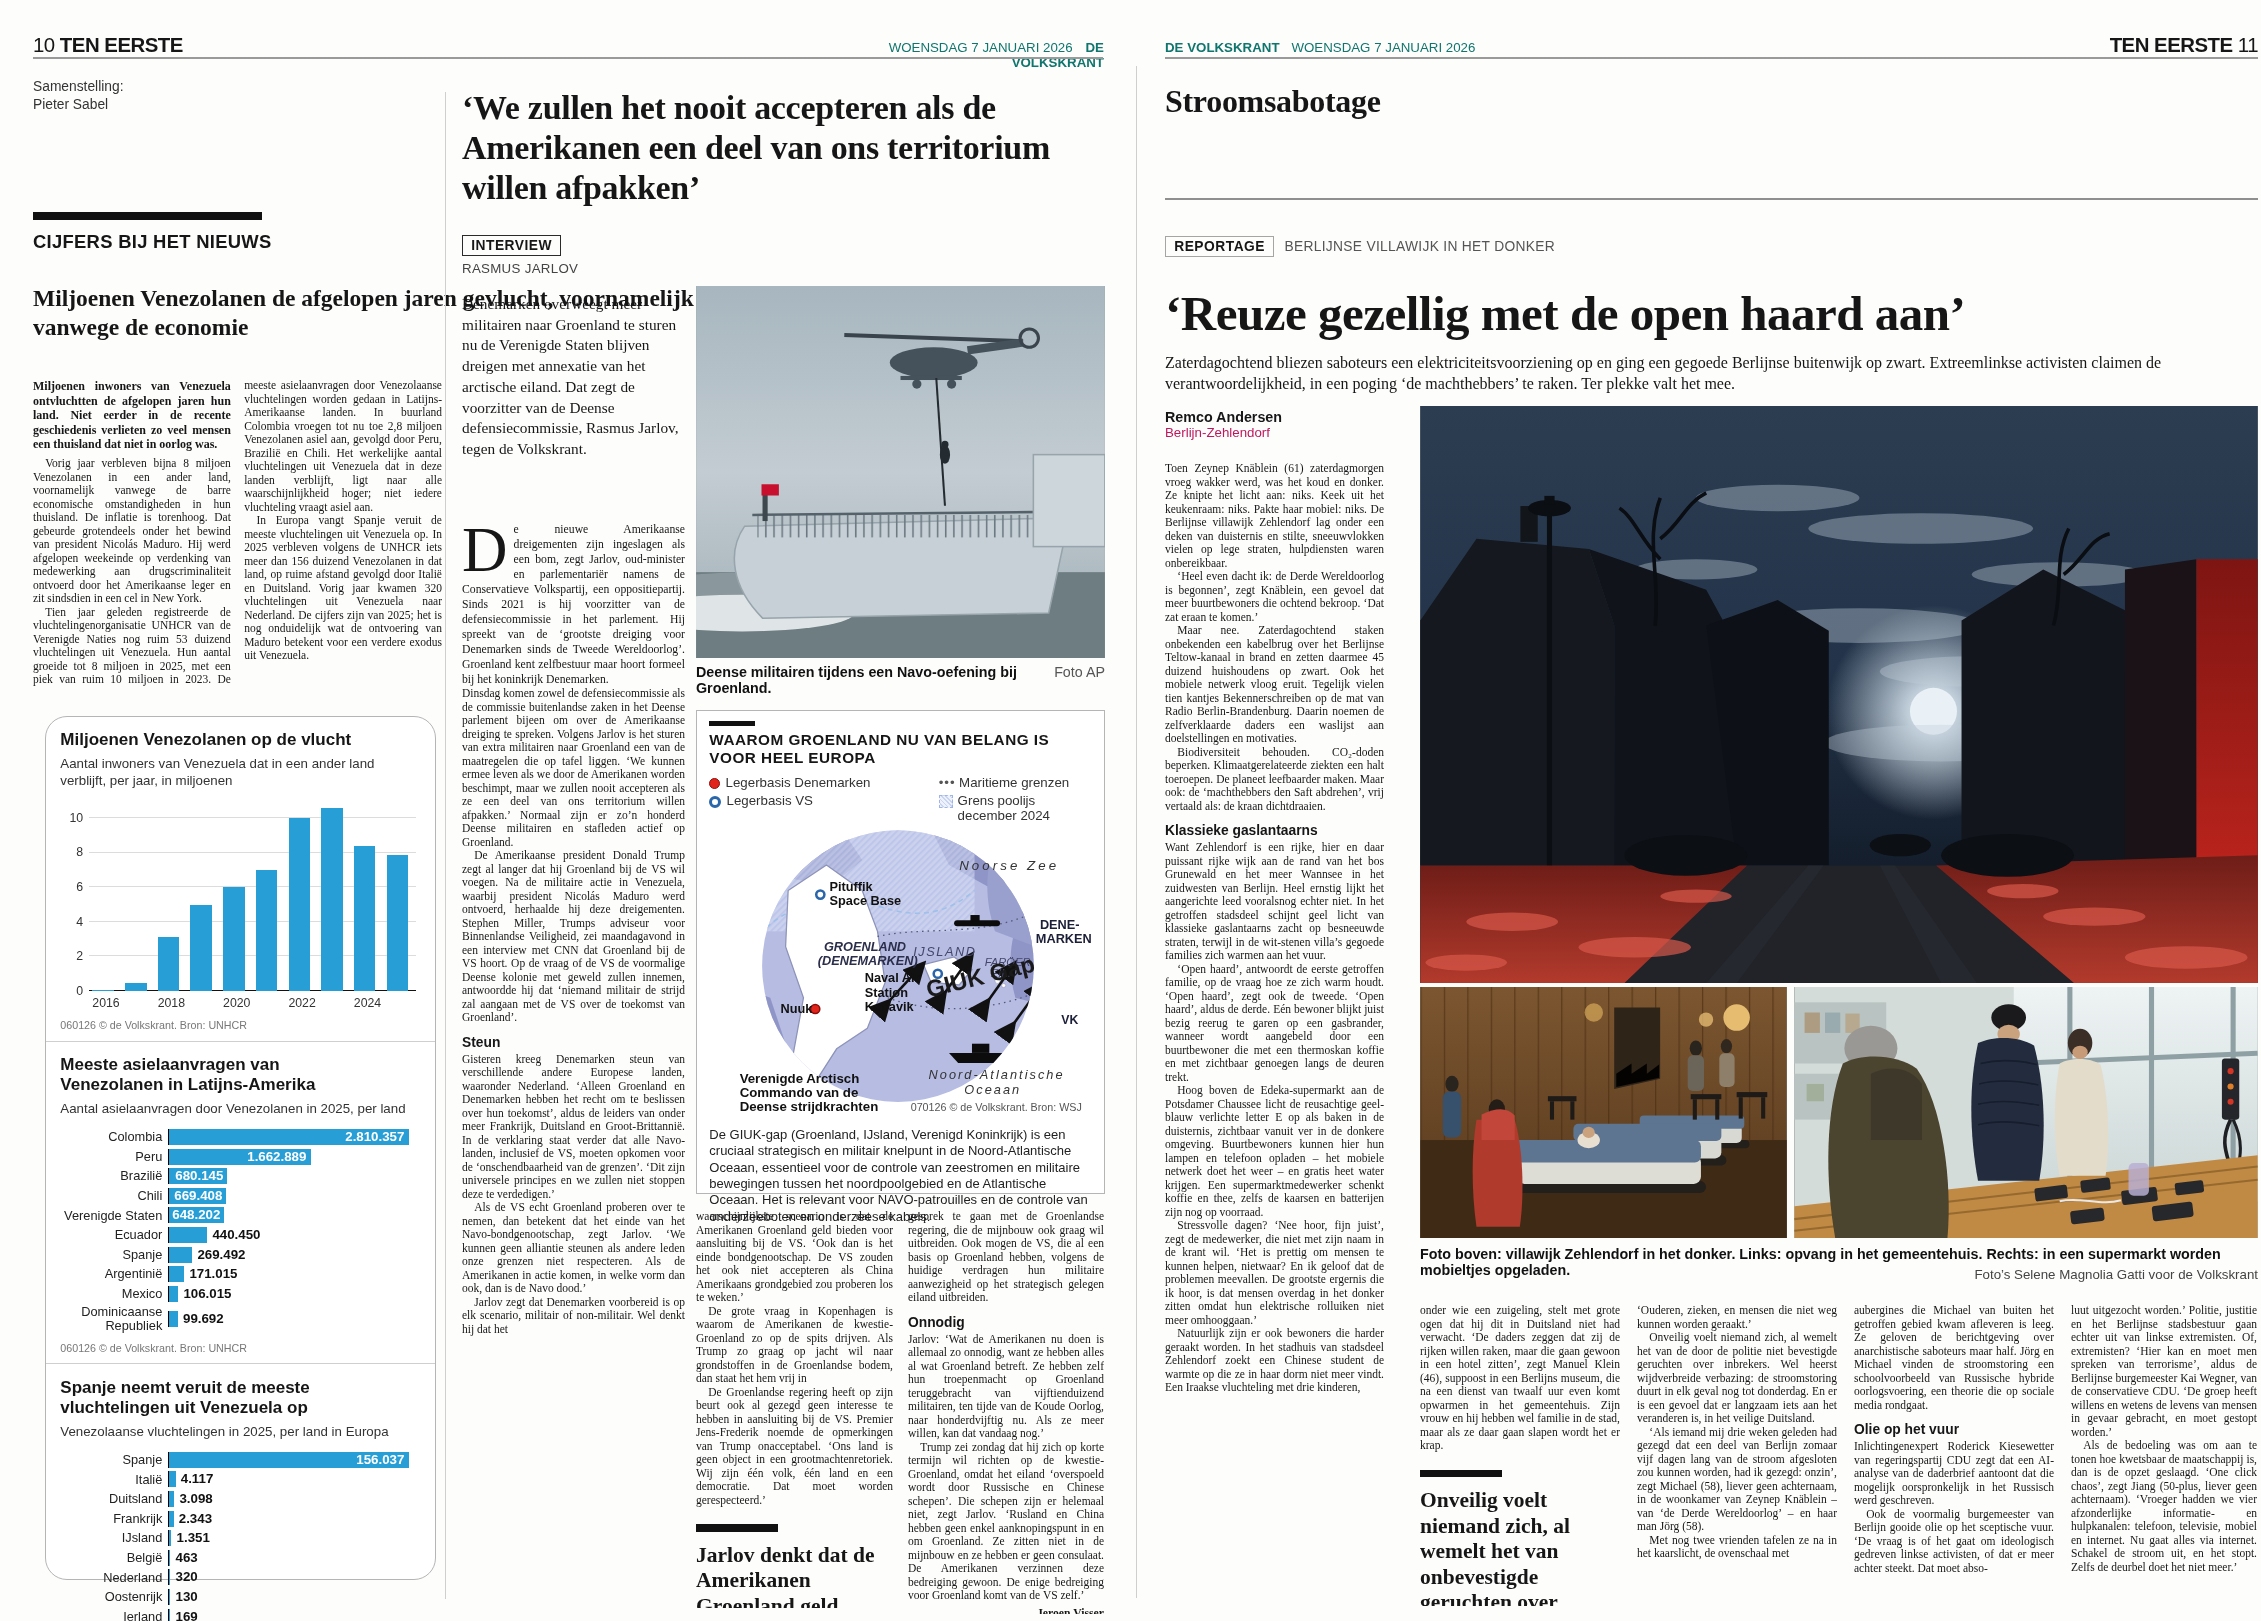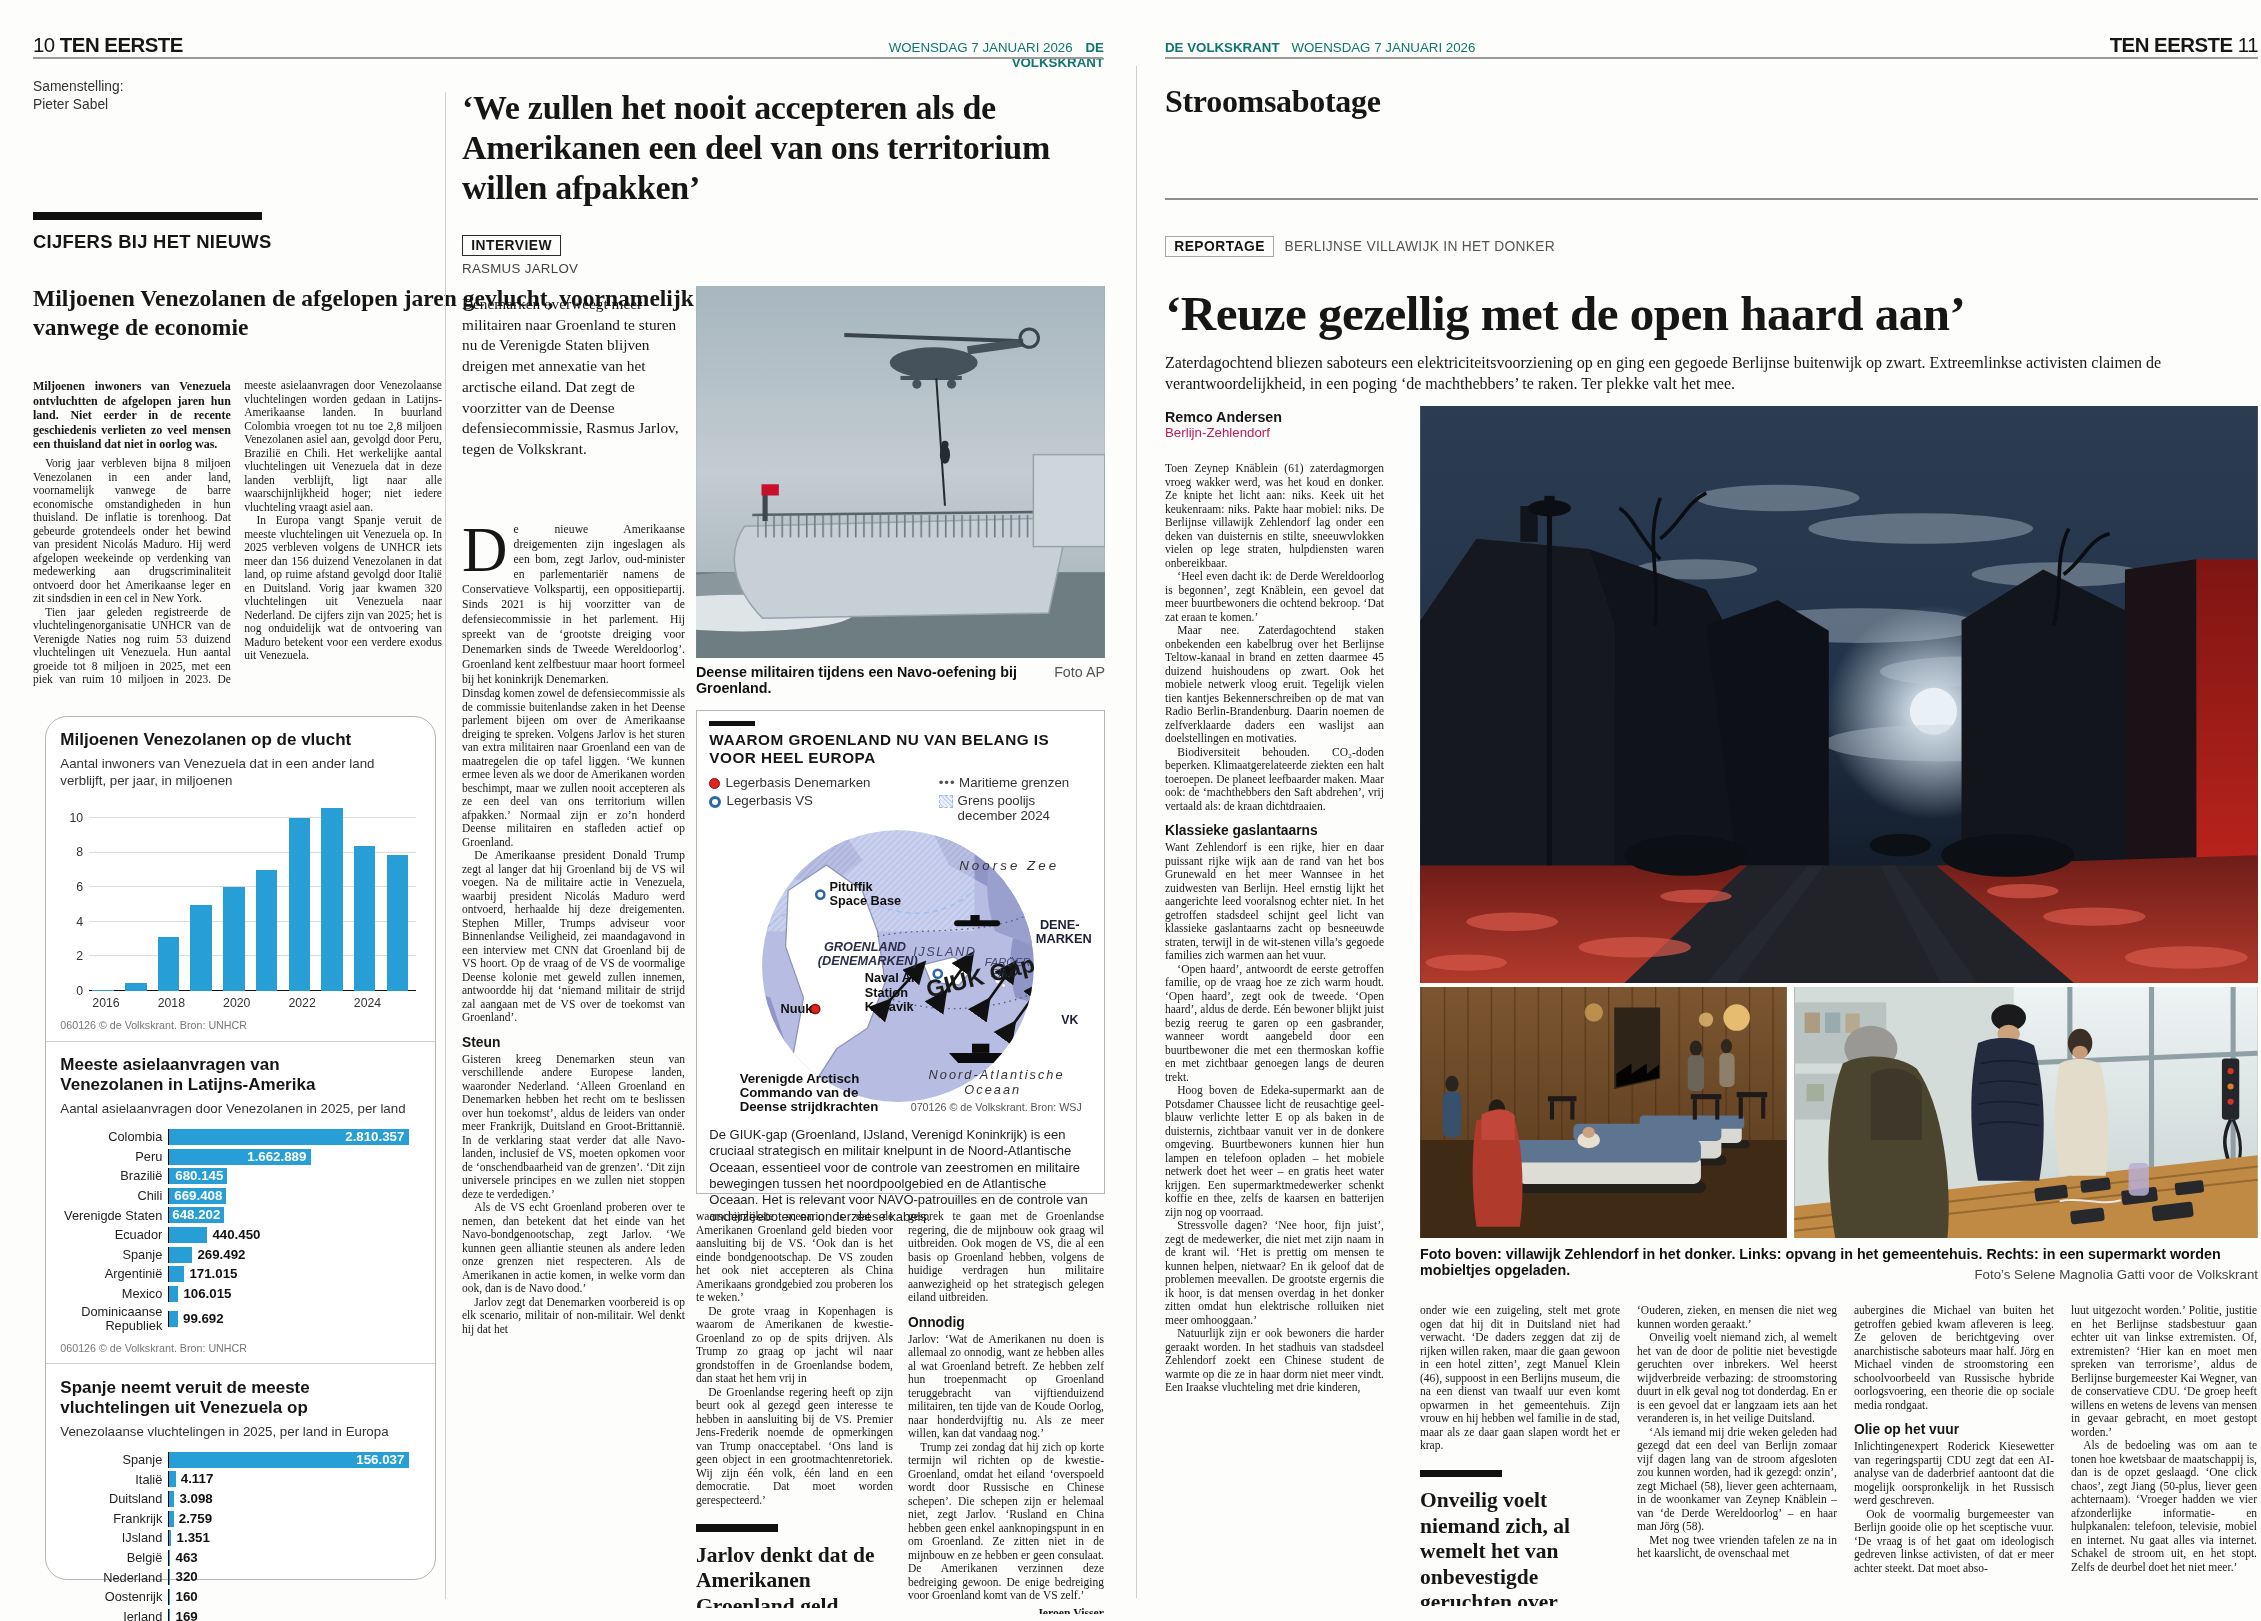--- a/index.html
+++ b/index.html
@@ -255,21 +255,21 @@
             <div class="hlab">Duitsland</div>
             <div class="harea">
               <div class="hbar" style="width: 4.8px; background: rgb(39, 159, 214);"></div>
               <span class="hval out" style="left: 10px;">3.098</span>
             </div>
           </div>
           <div class="hrow">
             <div class="hlab">Frankrijk</div>
             <div class="harea">
               <div class="hbar" style="width: 4.2px; background: rgb(39, 159, 214);"></div>
-              <span class="hval out" style="left: 9.4px;">2.759</span>
+              <span class="hval out" style="left: 9.4px;">2.343</span>
             </div>
           </div>
           <div class="hrow">
             <div class="hlab">IJsland</div>
             <div class="harea">
               <div class="hbar" style="width: 2.1px; background: rgb(39, 159, 214);"></div>
               <span class="hval out" style="left: 7.2px;">1.351</span>
             </div>
           </div>
           <div class="hrow">
@@ -283,21 +283,21 @@
             <div class="hlab">Nederland</div>
             <div class="harea">
               <div class="hbar" style="width: 1px; background: rgb(39, 159, 214);"></div>
               <span class="hval out" style="left: 6.1px;">320</span>
             </div>
           </div>
           <div class="hrow">
             <div class="hlab">Oostenrijk</div>
             <div class="harea">
               <div class="hbar" style="width: 1px; background: rgb(39, 159, 214);"></div>
-              <span class="hval out" style="left: 6.1px;">160</span>
+              <span class="hval out" style="left: 6.1px;">130</span>
             </div>
           </div>
           <div class="hrow">
             <div class="hlab">Ierland</div>
             <div class="harea">
               <div class="hbar" style="width: 1px; background: rgb(39, 159, 214);"></div>
               <span class="hval out" style="left: 6.1px;">169</span>
             </div>
           </div>
         </div>

